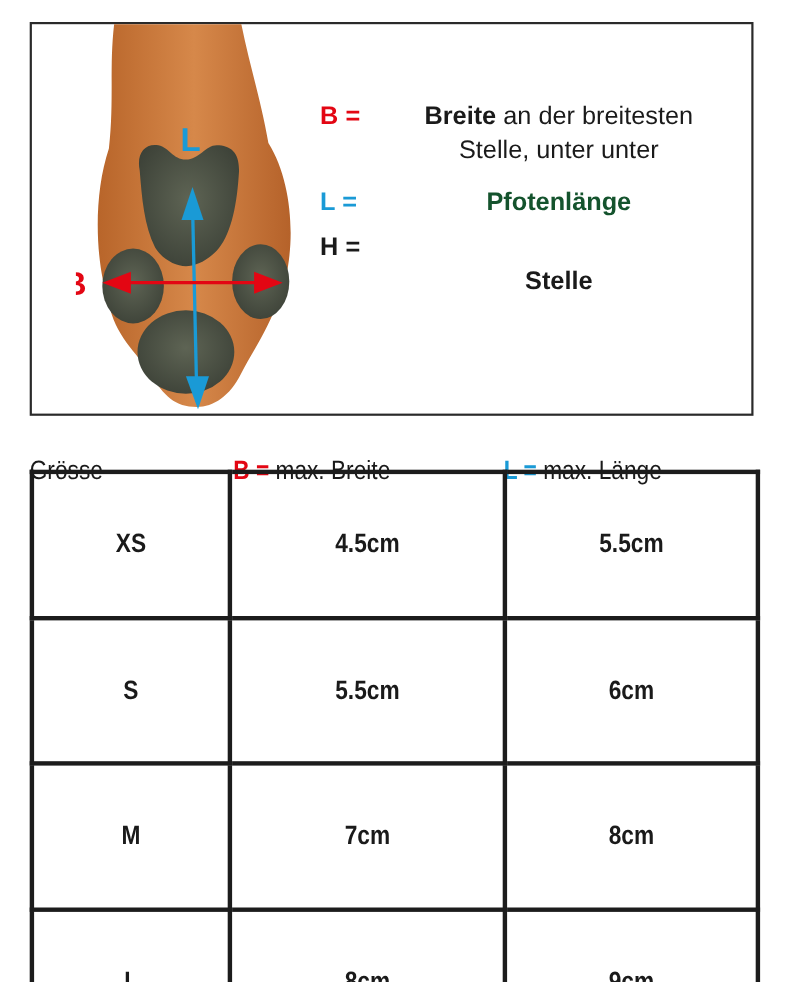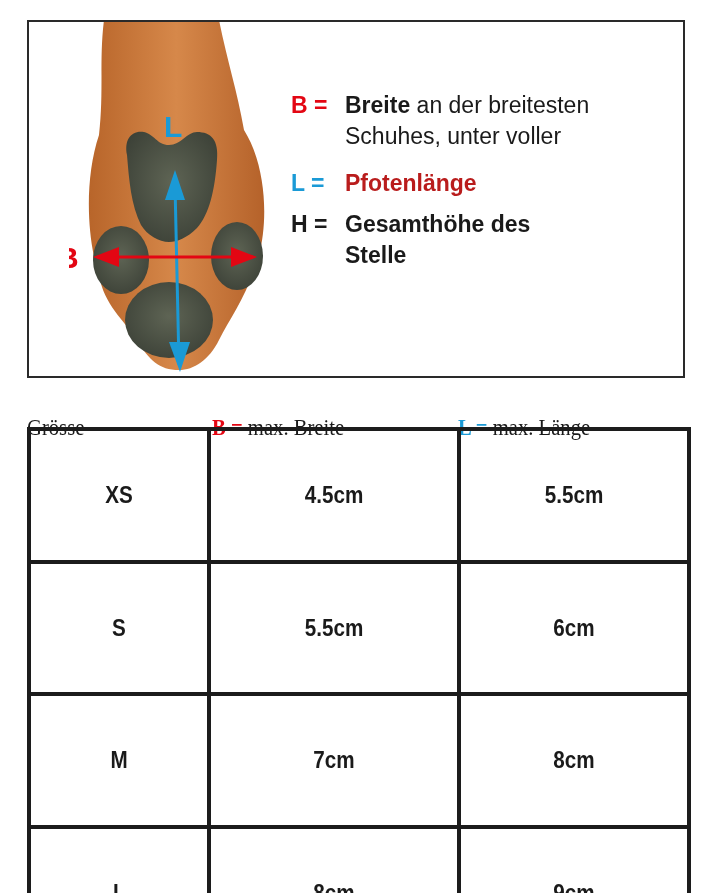--- a/index.html
+++ b/index.html
@@ -2,25 +2,25 @@
 <html><head>
 <meta charset="utf-8">
 <style>
   html,body{margin:0;padding:0;background:#fff;}
   body{width:714px;height:893px;position:relative;overflow:hidden;font-family:"Liberation Sans",sans-serif;color:#1a1a1a;}
   .frame{position:absolute;left:27px;top:20px;width:654px;height:354px;border:2px solid #2a2a2a;background:#fff;overflow:hidden;}
   .paw{position:absolute;left:40px;top:-2px;width:210px;height:356px;}
   .legend{position:absolute;left:262px;top:68px;width:380px;font-size:23px;line-height:31px;}
   .lrow{display:flex;}
   .lkey{width:54px;flex:none;font-weight:bold;}
-  .ltext{flex:1;}
+  .ltext{flex:1;text-align:center;}
   .bold{font-weight:bold;}
   .gap{height:16px;}
   .gap2{height:10px;}
-  .heads{position:absolute;top:408px;left:0;width:637px;height:40px;font-family:Liberation Serif, serif;font-size:24px;text-align:center;}
+  .heads{position:absolute;top:408px;left:0;width:637px;height:40px;font-family:Liberation Sans, sans-serif;font-size:24px;text-align:center;}
   .heads span{position:absolute;top:6px;transform:scaleX(0.86);transform-origin:left center;white-space:nowrap;}
   table{position:absolute;left:27px;top:427px;width:660px;height:534px;border-collapse:collapse;table-layout:fixed;}
   td{border:4px solid #1c1c1c;text-align:center;font-size:24px;font-weight:bold;height:75px;}
   td span{display:inline-block;transform:scaleX(0.86);}
 </style>
 </head>
 <body>
 
 <div class="frame">
   <svg class="paw" viewBox="0 0 210 356">
@@ -48,33 +48,33 @@
     <polygon points="188,237 162,227 162,247" fill="#e30613"></polygon>
     <text x="95" y="117" font-family="Liberation Sans, sans-serif" font-weight="bold" font-size="30" fill="#1a9ad6">L</text>
     <text x="-12" y="248" font-family="Liberation Sans, sans-serif" font-weight="bold" font-size="30" fill="#e30613">B</text>
   </svg>
 
   <div class="legend">
     <div class="lrow">
       <span class="lkey" style="color:#e30613">B =</span>
       <span class="ltext">
         <span class="bold">Breite</span><span> an der breitesten</span><br>
-        <span>Schuhes, unter voller</span><br>
+        <span>Stelle, unter unter</span><br>
       </span>
     </div>
     <div class="gap"></div>
     <div class="lrow">
       <span class="lkey" style="color:#1a9ad6">L =</span>
-      <span class="ltext bold" style="color:#b91c1c">Pfotenlänge</span>
+      <span class="ltext bold" style="color:#14532d">Pfotenlänge</span>
     </div>
     <div class="gap2"></div>
     <div class="lrow">
       <span class="lkey">H =</span>
       <span class="ltext bold">
-        <span>Gesamthöhe des</span><br>
+        <br>
         <span>Stelle</span>
       </span>
     </div>
   </div>
 </div>
 
 <div class="heads">
   <span style="left:27px">Grösse</span>
   <span style="left:212px"><b style="color:#e30613">B =</b><span style="position:static;transform:none"> max. Breite</span></span>
   <span style="left:458px"><b style="color:#1a9ad6">L =</b><span style="position:static;transform:none"> max. Länge</span></span>

